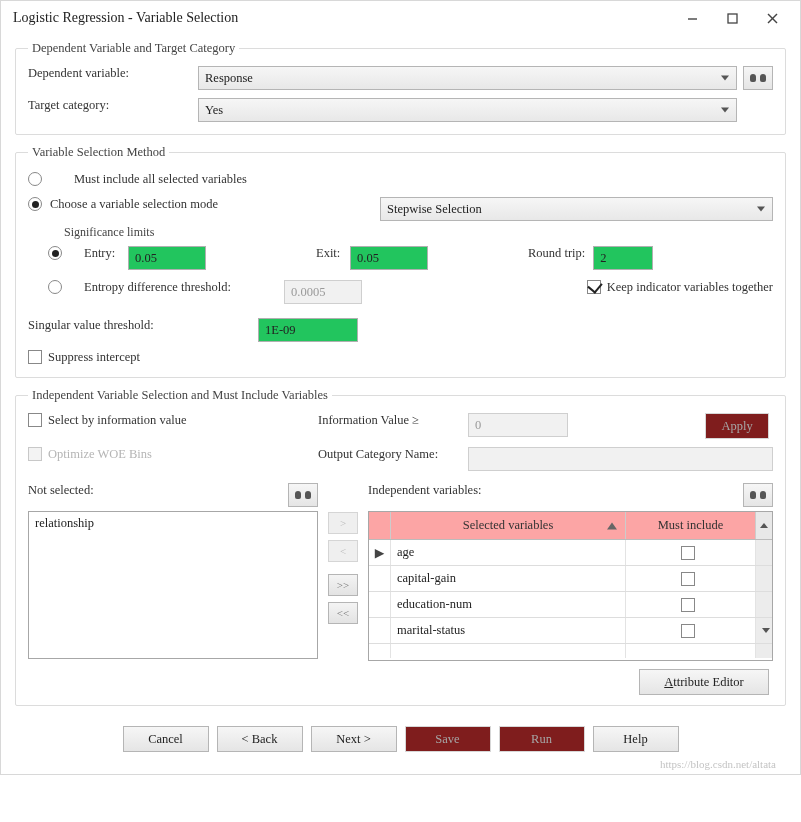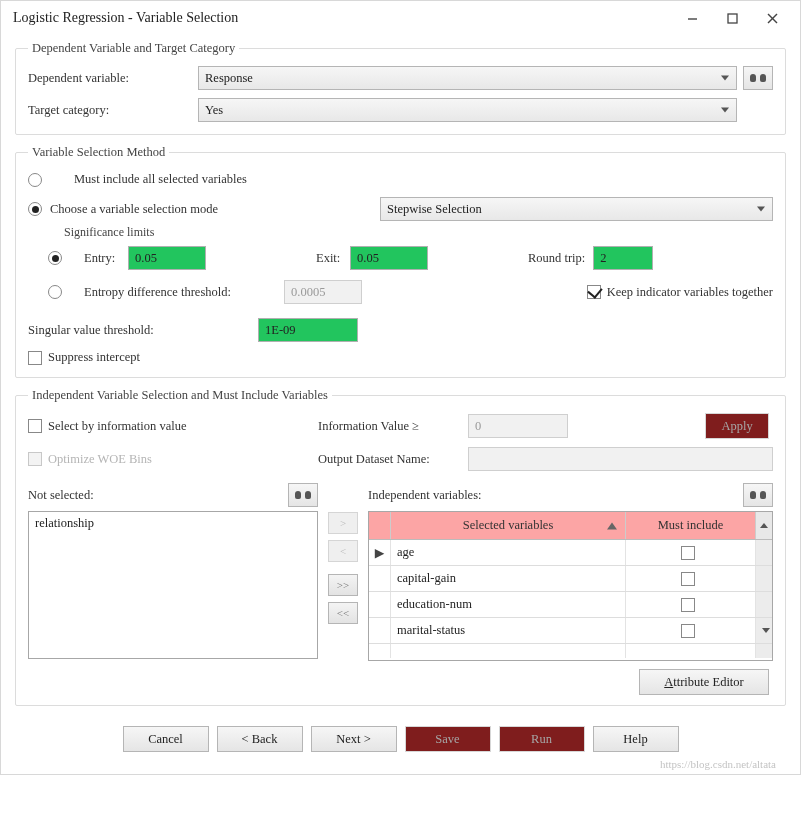--- a/index.html
+++ b/index.html
@@ -42,21 +42,21 @@
     border: 1px solid #dcdcdc;
     border-radius: 2px;
     padding: 10px 12px 12px 12px;
     margin: 0 0 10px 0;
   }
   fieldset.group > legend {
     font-size: 12.5px;
     color: #444;
     padding: 0 4px;
   }
-  .row { display: flex; align-items: center; }
+  .row { display: flex; }
   .lbl { color: #333; }
   .lbl-dep { width: 170px; }
   .sel {
     height: 24px;
     border: 1px solid #b5b5b5;
     background: linear-gradient(#f6f6f6,#e8e8e8);
     padding: 0 22px 0 6px;
     position: relative;
     display: flex;
     align-items: center;
@@ -254,21 +254,21 @@
           </div>
         <div style="flex:1;"></div>
         <div class="btn dis" style="min-width:64px;">
             <span>Apply</span>
           </div>
       </div>
 
       <div class="row" style="margin-bottom:12px;">
         <span class="chk disabled"></span>
         <span class="lbl" style="width:270px;color:#b5b5b5;">Optimize WOE Bins</span>
-        <span class="lbl" style="width:150px;">Output Dataset Name:</span>
+        <span class="lbl" style="width:150px;">Output Category Name:</span>
         <div class="txtin dis" style="flex:1;">
             <span></span>
           </div>
       </div>
 
       <div class="row" style="align-items:flex-start;">
 
         <div style="width:290px;">
           <div class="row" style="margin-bottom:4px;">
             <span class="lbl" style="flex:1;">Not selected:</span>

